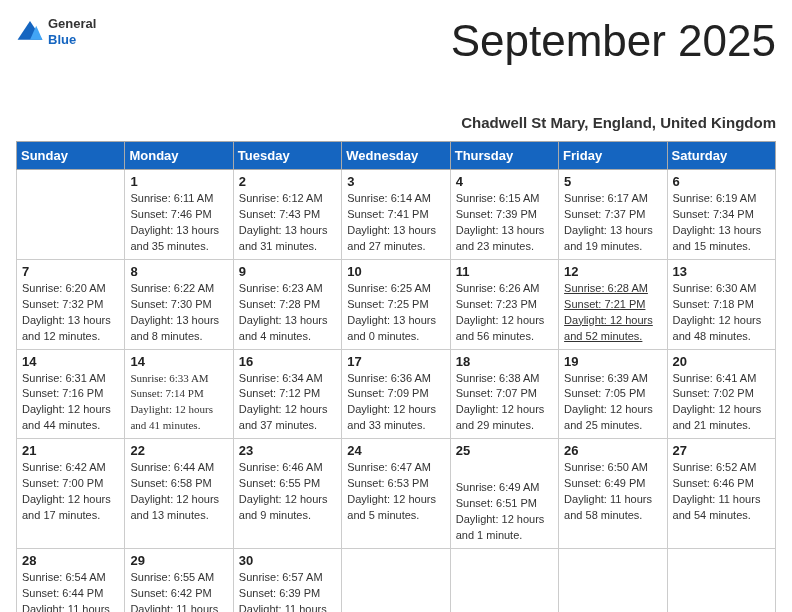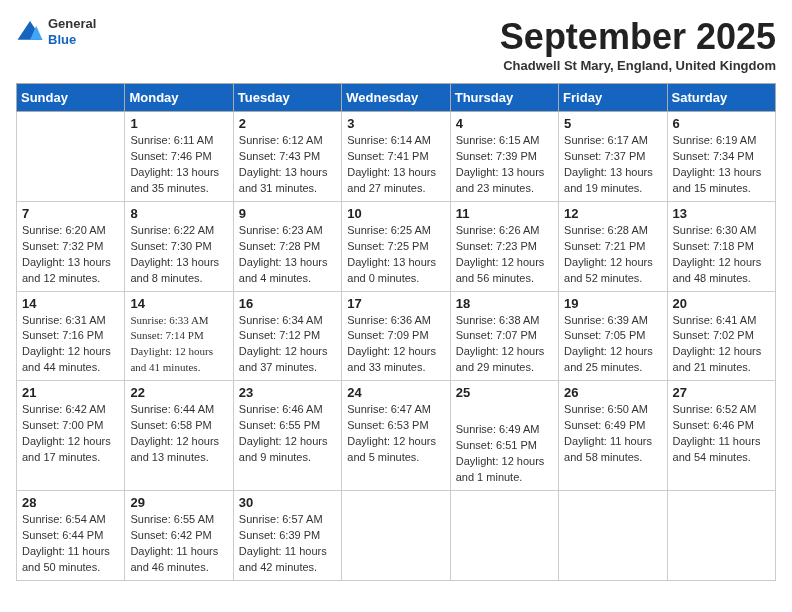--- a/index.html
+++ b/index.html
@@ -29,28 +29,29 @@
     .logo-text .general { color: #333; }
     .logo-text .blue { color: #1565c0; }
     .logo-icon {
       width: 28px;
       height: 28px;
     }
     .title-area {
       text-align: right;
     }
     .month-title {
-      font-size: 36px;
-      font-weight: bold;
+      font-size: 44px;
+      font-weight: normal;
       color: #222;
     }
     .location {
-      font-size: 13px;
+      font-size: 15px;
       color: #333;
       font-weight: 600;
+      margin-top: 48px;
     }
     .calendar {
       width: 100%;
       border-collapse: collapse;
       font-size: 11px;
       padding-left: 40px;
     }
     .calendar th {
       background-color: #1565c0;
       color: #fff;
@@ -195,21 +196,21 @@
         </td>
         <td>
           <div class="day-num">11</div>
           <div class="day-info" style="white-space: pre-line;">Sunrise: 6:26 AM
 Sunset: 7:23 PM
 Daylight: 12 hours
 and 56 minutes.</div>
         </td>
         <td>
           <div class="day-num">12</div>
-          <div class="day-info" style="white-space: pre-line;">Sunrise: 6:28 AM
+          <div class="day-info" style="white-space: pre-line; text-decoration: underline;">Sunrise: 6:28 AM
 Sunset: 7:21 PM
 Daylight: 12 hours
 and 52 minutes.</div>
         </td>
         <td>
           <div class="day-num">13</div>
           <div class="day-info" style="white-space: pre-line;">Sunrise: 6:30 AM
 Sunset: 7:18 PM
 Daylight: 12 hours
 and 48 minutes.</div>

